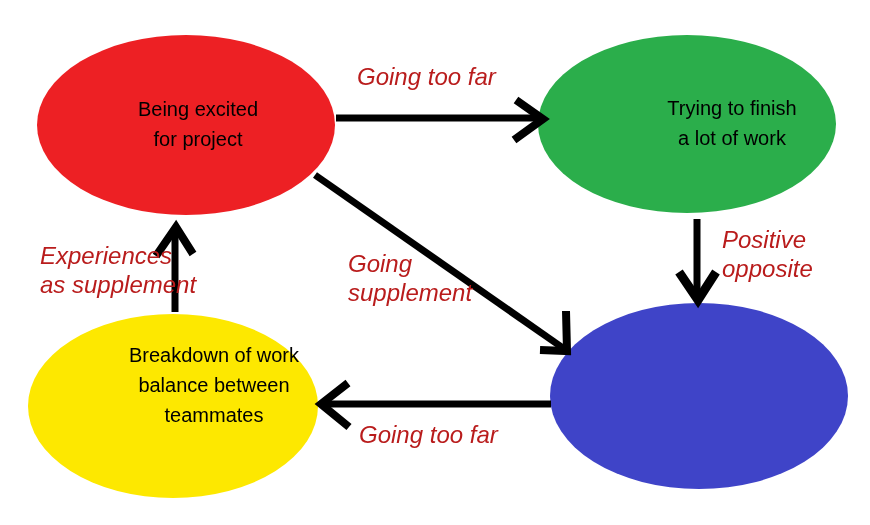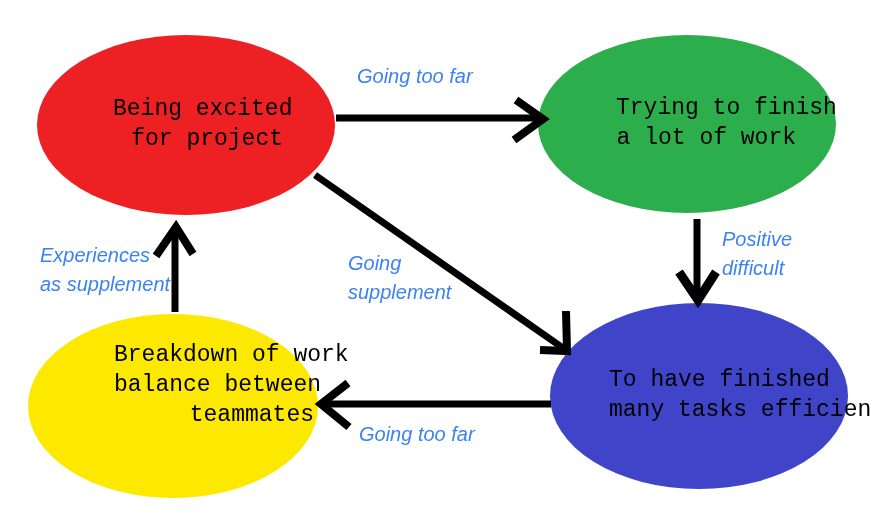--- a/index.html
+++ b/index.html
@@ -19,35 +19,35 @@
   }
   #diagram-svg {
     position: absolute;
     left: 0;
     top: 0;
     width: 870px;
     height: 525px;
   }
   .node-label {
     position: absolute;
-    font-family: Liberation Mono, monospace;
-    font-size: 23px;
+    font-family: Liberation Sans, sans-serif;
+    font-size: 20px;
     line-height: 30px;
     color: #000000;
     white-space: pre;
-    text-align: right;
+    text-align: center;
     pointer-events: none;
   }
   .edge-label {
     position: absolute;
     font-family: "Liberation Sans", sans-serif;
     font-style: italic;
-    font-size: 20px;
+    font-size: 24px;
     line-height: 29px;
-    color: #3b82f6;
+    color: #b91c1c;
     white-space: pre;
   }
 </style>
 </head>
 <body>
 
 <div id="canvas" style="width: 870px; height: 525px; background: rgb(255, 255, 255);">
 
   <svg id="diagram-svg" viewBox="0 0 870 525">
 
@@ -78,34 +78,32 @@
 
     <g>
       <line x1="315" y1="175" x2="563" y2="348" stroke="#000000" stroke-width="7" stroke-linecap="butt"></line>
       <polyline points="566,311 567,351 540,350" fill="none" stroke="#000000" stroke-width="8" stroke-linejoin="miter" stroke-linecap="butt"></polyline>
     </g>
   </svg>
 
   <div class="node-label" style="left:113px; top:94px; width:170px;">Being excited
 for project</div>
 
-  <div class="node-label" style="left:616px; top:93px; width:180px;">Trying to finish
+  <div class="node-label" style="left:642px; top:93px; width:180px;">Trying to finish
 a lot of work</div>
 
-  <div class="node-label" style="left:609px; top:365px; width:220px;">To have finished
-many tasks efficiently</div>
 
   <div class="node-label" style="left:86px; top:340px; width:200px;margin-left:28px;">Breakdown of work
 balance between
 teammates</div>
 
   <div class="edge-label" style="left:357px; top:62px;">Going too far</div>
 
   <div class="edge-label" style="left:722px; top:225px;">Positive
-difficult</div>
+opposite</div>
 
   <div class="edge-label" style="left:359px; top:420px;">Going too far</div>
 
   <div class="edge-label" style="left:40px; top:241px;">Experiences
 as supplement</div>
 
   <div class="edge-label" style="left:348px; top:249px;">Going
 supplement</div>
 
 </div>

